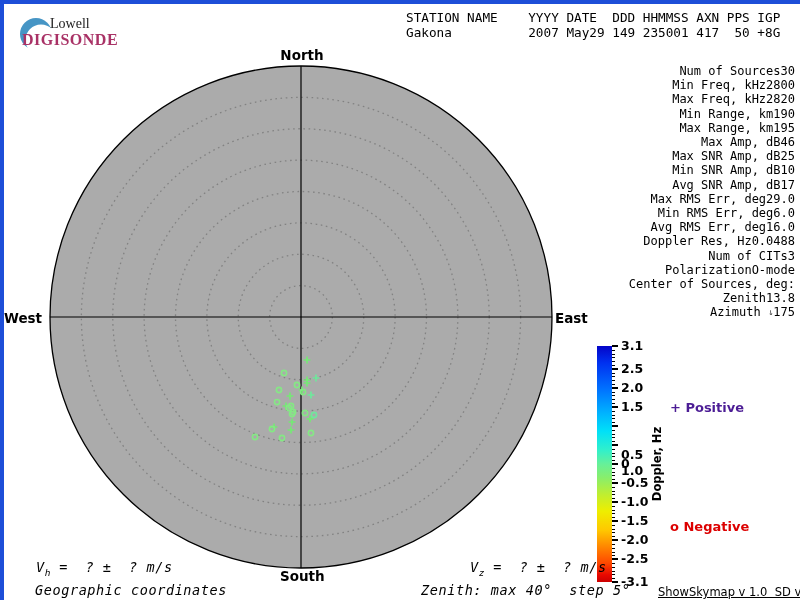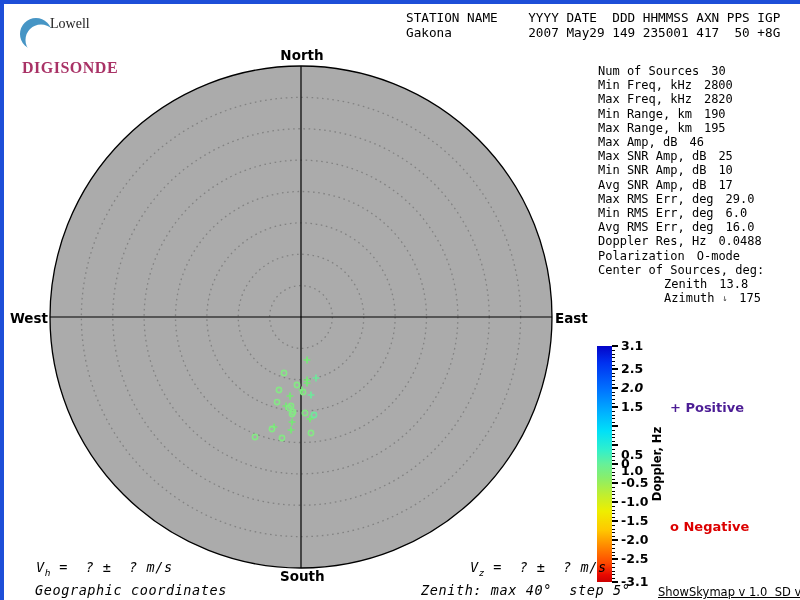--- a/index.html
+++ b/index.html
@@ -6,28 +6,28 @@
   #root{
     position:relative;width:798px;height:598px;background:#ffffff;
     border:4px solid #1d4ed8;overflow:hidden;
     font-family:"DejaVu Sans", sans-serif;color:#000;
   }
   
   .logo-lowell{position:absolute;left:46px;top:12px;
     font-family:"Liberation Serif", serif;font-size:14px;color:#222;}
   .logo-digisonde{position:absolute;left:18px;top:27px;
     font-family:"Liberation Serif", serif;font-weight:bold;font-size:16px;
-    letter-spacing:0.5px;margin-top:28px;}
+    letter-spacing:0.5px;}
   
   .hdr{position:absolute;left:402px;white-space:pre;
     font-family:"DejaVu Sans Mono", monospace;font-weight:normal;font-size:12.7px;}
   
   #params{position:absolute;left:594px;top:60px;width:197px;
     font-family:"DejaVu Sans Mono", monospace;font-size:12px;line-height:14.2px;}
-  .prow{display:flex;justify-content:flex-start;white-space:pre;gap:12px;}
+  .prow{display:flex;justify-content:flex-end;white-space:pre;}
   .prow .pl{flex:0 0 auto;}
   .prow .pv{flex:0 0 auto;text-align:right;}
   .prow.indent{padding-left:66px;}
   .az-arrow{display:inline-block;transform:rotate(170deg);font-size:9px;color:#333;}
   
   .compass{position:absolute;font-weight:bold;font-size:13.5px;}
   
   #cbar-bar{position:absolute;left:593px;top:342px;width:15px;height:236px;}
   #cbar-minor{position:absolute;left:608px;top:342px;width:3px;height:237px;
     background:repeating-linear-gradient(to bottom,#000 0,#000 1px,transparent 1px,transparent 3.806px);}
@@ -107,40 +107,41 @@
       <div class="prow"><span class="pl">Min Range, km</span><span class="pv">190</span></div>
       <div class="prow"><span class="pl">Max Range, km</span><span class="pv">195</span></div>
       <div class="prow"><span class="pl">Max Amp, dB</span><span class="pv">46</span></div>
       <div class="prow"><span class="pl">Max SNR Amp, dB</span><span class="pv">25</span></div>
       <div class="prow"><span class="pl">Min SNR Amp, dB</span><span class="pv">10</span></div>
       <div class="prow"><span class="pl">Avg SNR Amp, dB</span><span class="pv">17</span></div>
       <div class="prow"><span class="pl">Max RMS Err, deg</span><span class="pv">29.0</span></div>
       <div class="prow"><span class="pl">Min RMS Err, deg</span><span class="pv">6.0</span></div>
       <div class="prow"><span class="pl">Avg RMS Err, deg</span><span class="pv">16.0</span></div>
       <div class="prow"><span class="pl">Doppler Res, Hz</span><span class="pv">0.0488</span></div>
+      <div class="prow"><span class="pl">Num of CITs</span><span class="pv">3</span></div>
       <div class="prow"><span class="pl">Polarization</span><span class="pv">O-mode</span></div>
       <div class="prow"><span class="pl">Center of Sources, deg:</span></div>
       <div class="prow indent"><span class="pl">Zenith</span><span class="pv">13.8</span></div>
       <div class="prow indent"><span class="pl">Azimuth <span class="az-arrow">↑</span></span><span class="pv">175</span></div>
     </div>
 
   <div class="compass" style="left:276px;top:43px;width:44px;text-align:center;">North</div>
   <div class="compass" style="left:276px;top:564px;width:44px;text-align:center;">South</div>
-  <div class="compass" style="left:0px;top:306px;width:44px;text-align:right;">West</div>
+  <div class="compass" style="left:0px;top:306px;width:36px;text-align:right;">West</div>
   <div class="compass" style="left:551px;top:306px;">East</div>
 
   <div id="cbar-bar" style="background: linear-gradient(rgb(4, 4, 200) 0%, rgb(0, 48, 240) 7%, rgb(0, 112, 255) 18%, rgb(0, 176, 255) 28%, rgb(0, 224, 248) 36%, rgb(48, 240, 204) 44%, rgb(102, 240, 153) 50%, rgb(138, 238, 106) 56%, rgb(192, 238, 48) 63%, rgb(238, 238, 0) 70%, rgb(255, 200, 0) 78%, rgb(255, 144, 0) 84%, rgb(255, 72, 0) 92%, rgb(232, 8, 0) 97%, rgb(204, 0, 0) 100%);"></div>
   <div id="cbar-minor"></div>
   <div id="cbar-ticks">
       <div class="cbar-tick" style="top: 341px;"></div>
       <div class="cbar-lab" style="top: 336px;">3.1</div>
       <div class="cbar-tick" style="top: 363.839px;"></div>
       <div class="cbar-lab" style="top: 358.839px;">2.5</div>
       <div class="cbar-tick" style="top: 382.871px;"></div>
-      <div class="cbar-lab" style="top: 377.871px; font-style: italic;">2.0</div>
+      <div class="cbar-lab" style="top: 377.871px;">2.0</div>
       <div class="cbar-tick" style="top: 401.903px;"></div>
       <div class="cbar-lab" style="top: 396.903px;">1.5</div>
       <div class="cbar-tick" style="top: 420.935px;"></div>
       <div class="cbar-lab" style="top: 415.935px; margin-top: 45px;">1.0</div>
       <div class="cbar-tick" style="top: 439.968px;"></div>
       <div class="cbar-lab" style="top: 445px;">0.5</div>
       <div class="cbar-tick" style="top: 459px;"></div>
       <div class="cbar-lab" style="top: 454px;">0</div>
       <div class="cbar-tick" style="top: 478.032px;"></div>
       <div class="cbar-lab" style="top: 473.032px;">-0.5</div>

